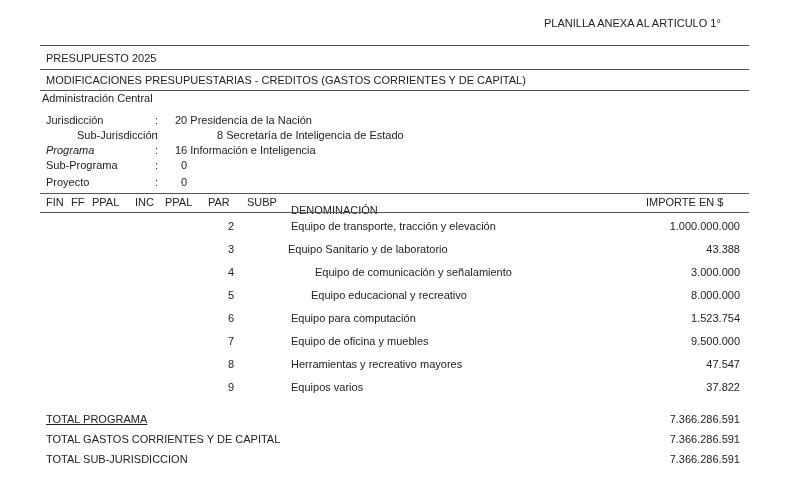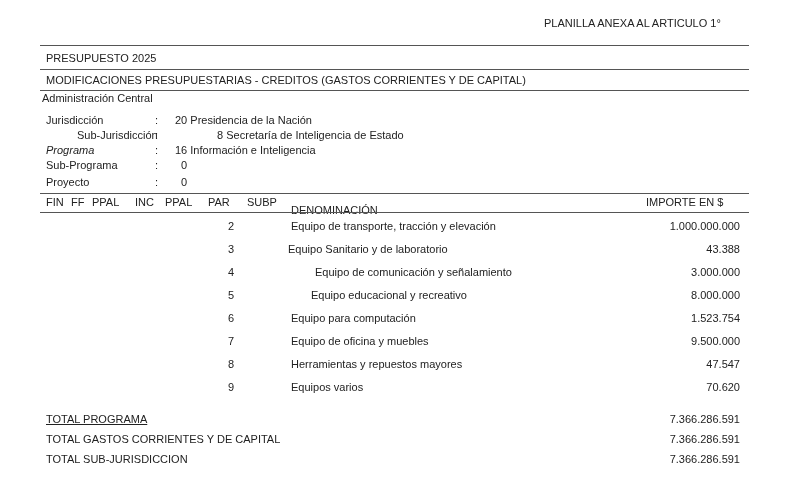--- a/index.html
+++ b/index.html
@@ -83,27 +83,27 @@
     <div class="abs" style="left:291px; top:312px;">Equipo para computación</div>
     <div class="abs r" style="left:600px; width:140px; top:312px;">1.523.754</div>
   </div>
   <div>
     <div class="abs" style="left:228px; top:335px;">7</div>
     <div class="abs" style="left:291px; top:335px;">Equipo de oficina y muebles</div>
     <div class="abs r" style="left:600px; width:140px; top:335px;">9.500.000</div>
   </div>
   <div>
     <div class="abs" style="left:228px; top:358px;">8</div>
-    <div class="abs" style="left:291px; top:358px;">Herramientas y repuestos mayores</div>
+    <div class="abs" style="left:291px; top:358px;">Herramientas y recreativo mayores</div>
     <div class="abs r" style="left:600px; width:140px; top:358px;">47.547</div>
   </div>
   <div>
     <div class="abs" style="left:228px; top:381px;">9</div>
     <div class="abs" style="left:291px; top:381px;">Equipos varios</div>
-    <div class="abs r" style="left:600px; width:140px; top:381px;">70.620</div>
+    <div class="abs r" style="left:600px; width:140px; top:381px;">37.822</div>
   </div>
 </div>
 
 <div>
   <div class="abs" style="left:46px; top:413px;text-decoration:underline;">TOTAL PROGRAMA</div>
   <div class="abs r" style="left:600px; width:140px; top:413px;">7.366.286.591</div>
   <div class="abs" style="left:46px; top:433px;">TOTAL GASTOS CORRIENTES Y DE CAPITAL</div>
   <div class="abs r" style="left:600px; width:140px; top:433px;">7.366.286.591</div>
   <div class="abs" style="left:46px; top:453px;">TOTAL SUB-JURISDICCION</div>
   <div class="abs r" style="left:600px; width:140px; top:453px;">7.366.286.591</div>

